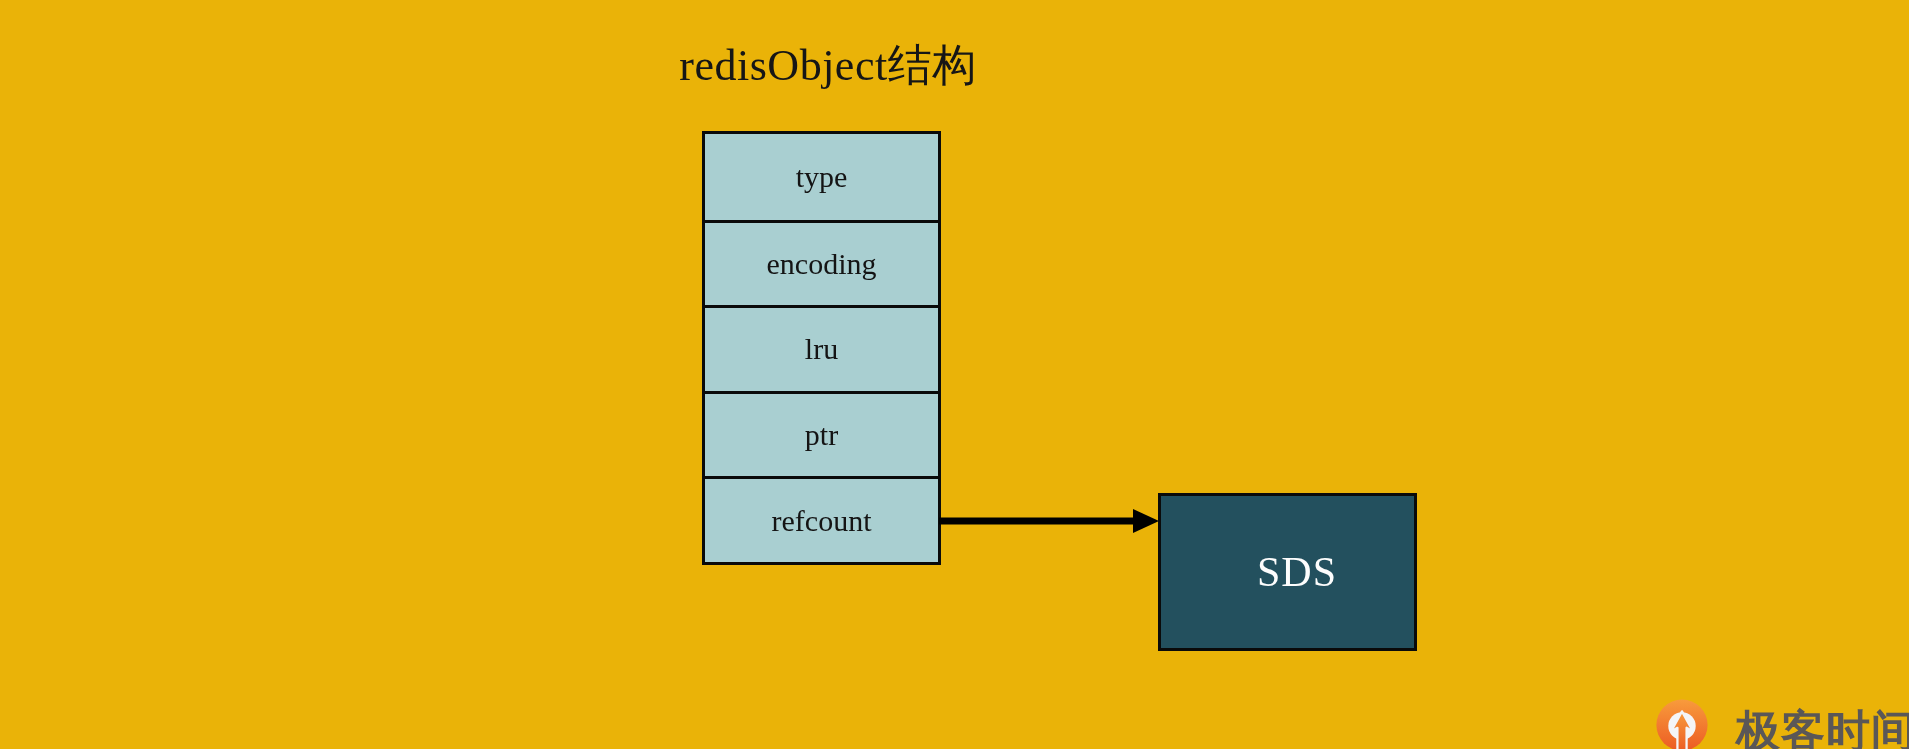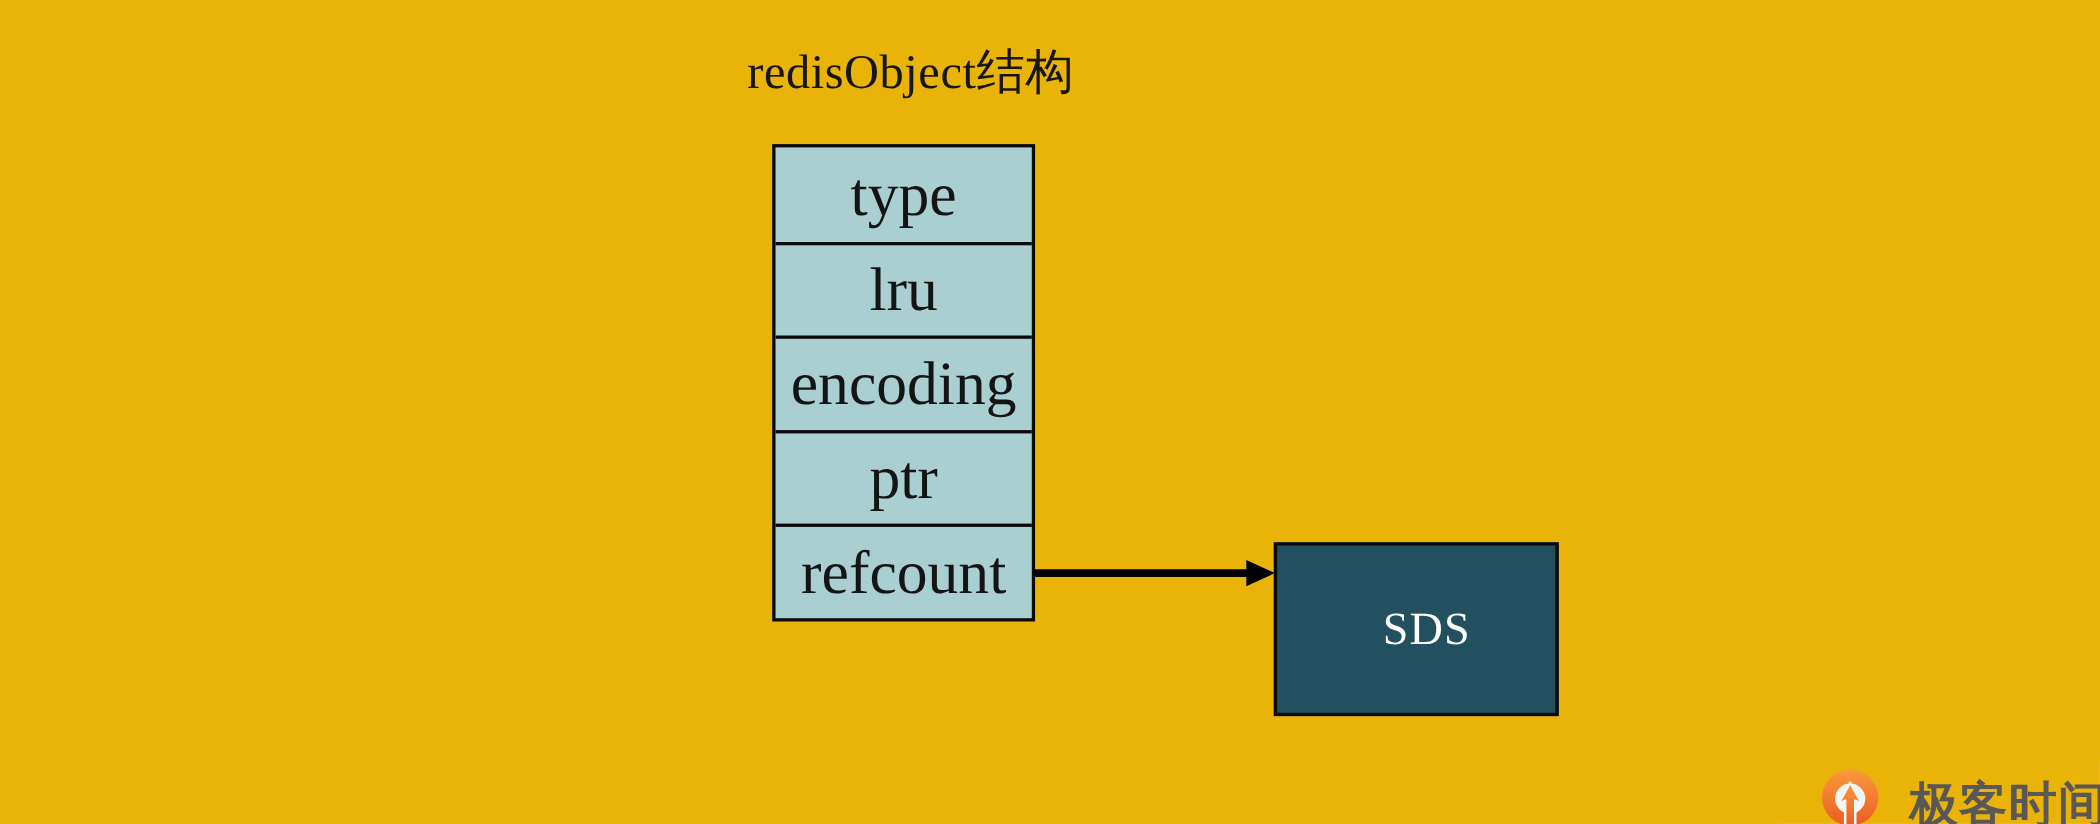--- a/index.html
+++ b/index.html
@@ -38,21 +38,21 @@
     height: 428px;
     border: 3px solid #0a0a0a;
     background: #a9cfd1;
     display: grid;
     grid-template-rows: repeat(5, 1fr);
   }
   .struct-cell {
     display: flex;
     align-items: center;
     justify-content: center;
-    font-size: 56px;
+    font-size: 30px;
     color: #141414;
     border-top: 3px solid #0a0a0a;
   }
   .struct-cell:first-child { border-top: none; }
 
   
   .ptr-arrow {
     position: absolute;
     left: 939px;
     top: 500px;
@@ -95,22 +95,22 @@
 </style>
 </head>
 <body>
 
 <div class="canvas">
 
   <div class="diagram-title">redisObject结构</div>
 
   <div class="struct-table">
     <div class="struct-cell">type</div>
+    <div class="struct-cell">encoding</div>
     <div class="struct-cell">lru</div>
-    <div class="struct-cell">encoding</div>
     <div class="struct-cell">ptr</div>
     <div class="struct-cell">refcount</div>
   </div>
 
   <svg class="ptr-arrow" width="222" height="42" viewBox="0 0 222 42">
     <line x1="0" y1="21" x2="198" y2="21" stroke="#000000" stroke-width="7"></line>
     <polygon points="194,9 220,21 194,33" fill="#000000"></polygon>
   </svg>
 
   <div class="sds-box">SDS</div>

